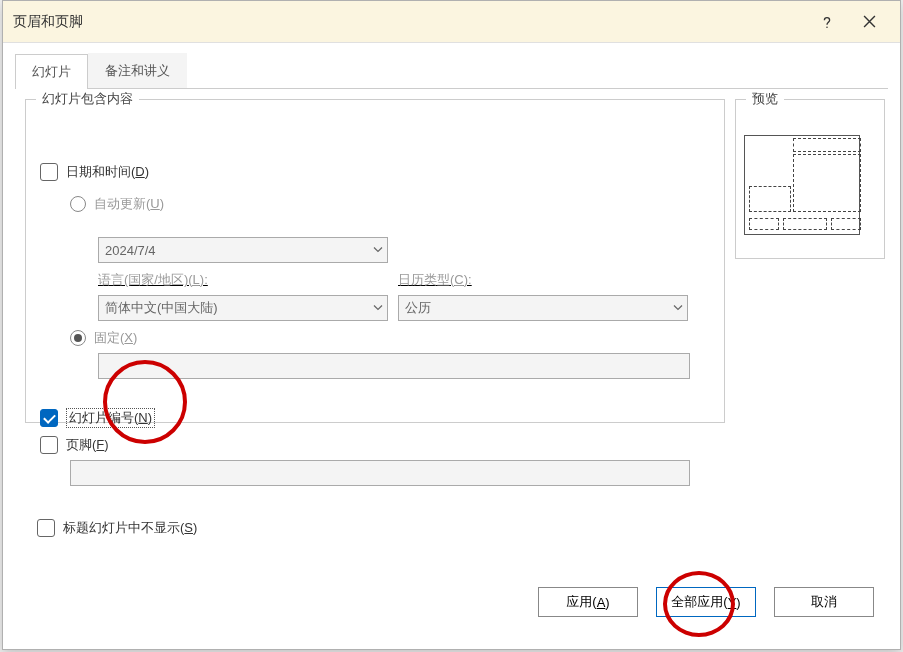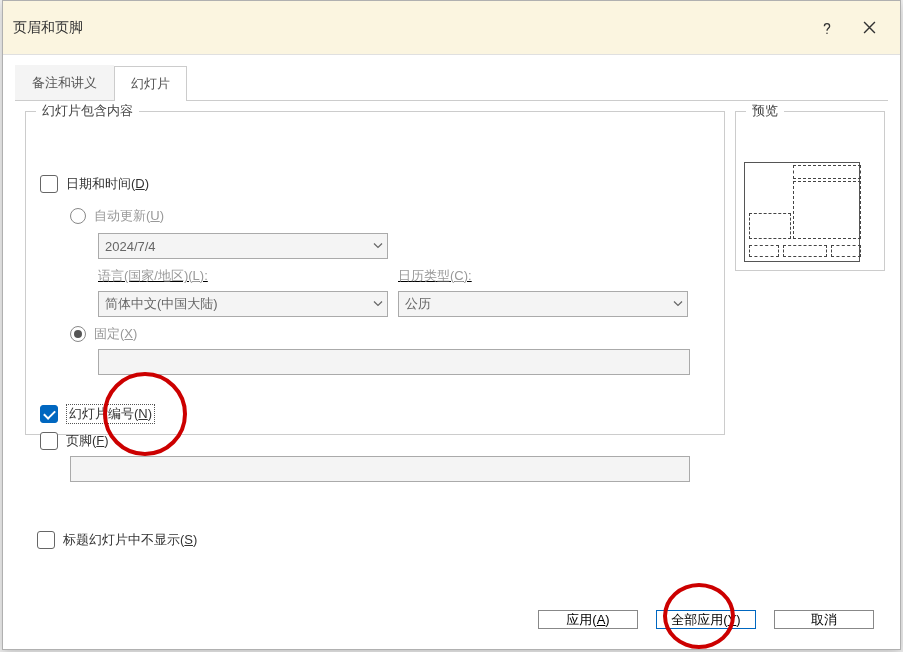--- a/index.html
+++ b/index.html
@@ -1,48 +1,48 @@
 <!DOCTYPE html>
 <html><head>
 <meta charset="utf-8">
 <style>
   * { box-sizing: border-box; margin: 0; padding: 0; font-family: "Microsoft YaHei", "Segoe UI", sans-serif; font-size: 13px; }
   body { background: #f0f0f0; width: 903px; height: 652px; position: relative; overflow: hidden; }
   .dialog { position: absolute; left: 2px; top: 0; width: 899px; height: 650px; background: #ffffff; border: 1px solid #b0b0b0; box-shadow: 0 4px 12px rgba(0,0,0,0.2); }
-  .titlebar { height: 54px; background: #fbf5e0; display: flex; align-items: center; padding: 0 10px; border-bottom: 1px solid #e0e0e0; }
+  .titlebar { height: 42px; background: #fbf5e0; display: flex; align-items: center; padding: 0 10px; border-bottom: 1px solid #e0e0e0; }
   .titlebar .title { flex: 1; font-size: 14px; color: #333; }
   .titlebar .tbtn { width: 42px; height: 42px; display: flex; align-items: center; justify-content: center; color: #333; cursor: pointer; }
   .body { padding: 10px 12px; }
   .tabs { display: flex; border-bottom: 1px solid #ccc; margin-bottom: 0; }
   .tab { padding: 8px 16px; border: 1px solid transparent; border-bottom: none; color: #555; cursor: pointer; background: #f4f4f4; }
   .tab.active { background: #ffffff; border-color: #ccc; position: relative; top: 1px; }
   .content { padding: 18px 10px 10px 10px; position: relative; height: 540px; }
   .groupbox { position: absolute; border: 1px solid #ccc; }
   .groupbox .legend { position: absolute; top: -10px; left: 10px; background: #fff; padding: 0 6px; color: #444; font-size: 13px; }
   .gb-main { left: 10px; top: 10px; width: 700px; height: 324px; padding: 20px 14px 14px 14px; }
-  .gb-preview { left: 720px; top: 10px; width: 150px; height: 160px; padding: 20px 24px 8px 8px; display:flex; align-items:flex-end; justify-content:center;}
+  .gb-preview { left: 720px; top: 10px; width: 150px; height: 160px; padding: 20px 24px 8px 8px; display:flex; align-items:center; justify-content:center;}
   .row { display: flex; align-items: center; margin: 6px 0; padding-left: 12px; }
   .row.lvl1 { padding-left: 0; margin-top: 43px; }
   .row.lvl2 { padding-left: 30px; }
   .row.lvl3 { padding-left: 58px; }
   .checkbox { width: 18px; height: 18px; border: 1.5px solid #666; border-radius: 3px; background: #fff; display: inline-flex; align-items: center; justify-content: center; margin-right: 8px; flex-shrink:0;}
   .checkbox.checked { background: #0067c0; border-color: #0067c0; }
   .checkbox.checked::after { content: ""; width: 5px; height: 9px; border: solid #fff; border-width: 0 2px 2px 0; transform: rotate(45deg); margin-top: -2px; }
   .radio { width: 16px; height: 16px; border: 1.5px solid #888; border-radius: 50%; background: #fff; display:inline-flex; align-items:center; justify-content:center; margin-right: 8px; flex-shrink:0;}
   .radio.checked::after { content: ""; width: 8px; height: 8px; background: #555; border-radius: 50%; }
   .label { color: #333; }
   .label.disabled { color: #999; }
   .u { text-decoration: underline; }
   .combo { height: 26px; border: 1px solid #aaa; background: #fff; display: flex; align-items: center; padding: 0 6px; position: relative; color: #333; }
   .combo.disabled { background: #f4f4f4; color: #666; }
   .combo .caret { position: absolute; right: 4px; top: 50%; transform: translateY(-50%);}
   .textinput { height: 26px; border: 1px solid #aaa; background: #fff; padding: 0 6px; color:#333;}
   .textinput.disabled { background: #f4f4f4; color:#888;}
   .buttons { position: absolute; right: 14px; bottom: 12px; display: flex; gap: 18px; }
-  .btn { min-width: 100px; height: 19px; border: 1px solid #888; background: #fff; display:flex; align-items:center; justify-content:center; cursor:pointer; padding: 0 14px;}
+  .btn { min-width: 100px; height: 30px; border: 1px solid #888; background: #fff; display:flex; align-items:center; justify-content:center; cursor:pointer; padding: 0 14px;}
   .btn.focused { border: 1.5px solid #0067c0; }
   .circle-annot { position: absolute; border: 4px solid #cc0000; border-radius: 50%; pointer-events: none; }
   .preview-slide { width: 120px; height: 100px; border: 1px solid #555; position: relative; background:#fff;}
   .preview-slide .dashbox { position: absolute; border: 1px dashed #444; }
   .dotted-focus { border: 1px dotted #555; padding: 0 2px;}
 </style>
 </head>
 <body>
 
 <div class="dialog">
@@ -57,22 +57,22 @@
     </div>
     <div class="tbtn">
       <svg width="13" height="13" viewBox="0 0 12 12">
           <path stroke="#333" stroke-width="1.3" d="M1 1 L11 11 M11 1 L1 11"></path>
         </svg>
     </div>
   </div>
 
   <div class="body">
     <div class="tabs">
+      <div class="tab active">幻灯片</div>
       <div class="tab">备注和讲义</div>
-      <div class="tab active">幻灯片</div>
     </div>
 
     <div class="content">
 
       <div class="groupbox gb-main">
         <div class="legend">幻灯片包含内容</div>
 
         <div class="row lvl1">
           <span class="checkbox"></span>
           <span class="label">
@@ -80,21 +80,21 @@
           </span>
         </div>
 
         <div class="row lvl2" style="margin-top:14px;">
           <span class="radio"></span>
           <span class="label disabled">
             <span>自动更新(</span><span class="u">U</span><span>)</span>
           </span>
         </div>
 
-        <div class="row lvl3" style="margin-top:8px;">
+        <div class="row lvl3" style="margin-top:24px;">
           <div class="combo disabled" style="width:290px;">
             <span>2024/7/4</span>
             <span class="caret"><svg width="10" height="10" viewBox="0 0 10 10">
                   <path d="M1 3 L5 7 L9 3" fill="none" stroke="#666" stroke-width="1.2"></path>
                 </svg></span>
           </div>
         </div>
 
         <div class="row lvl3" style="margin-top:8px;text-decoration:underline;">
           <div style="width:300px;">

